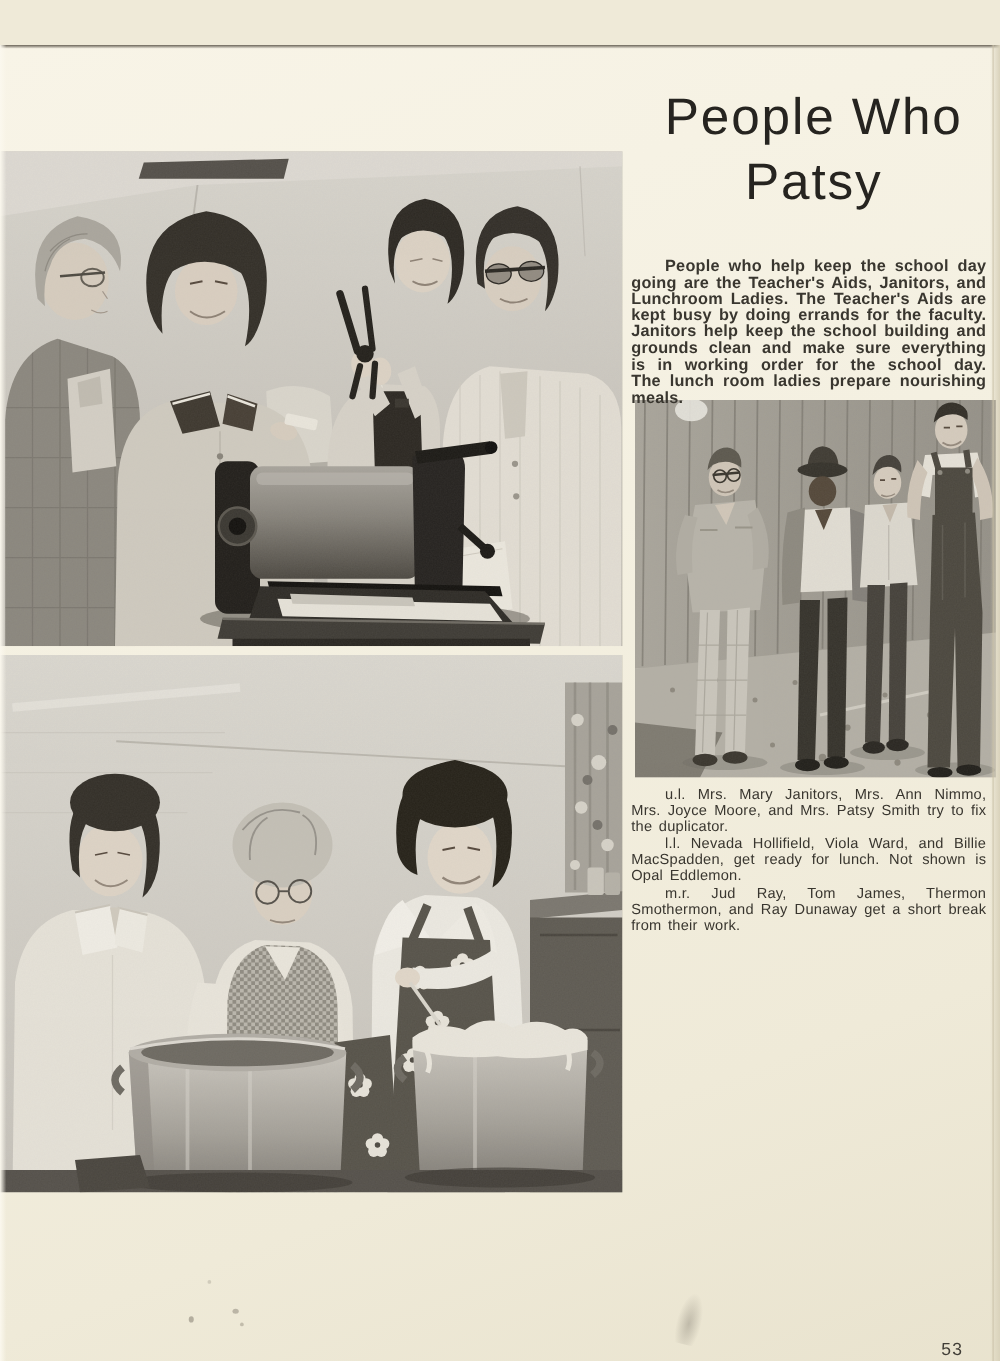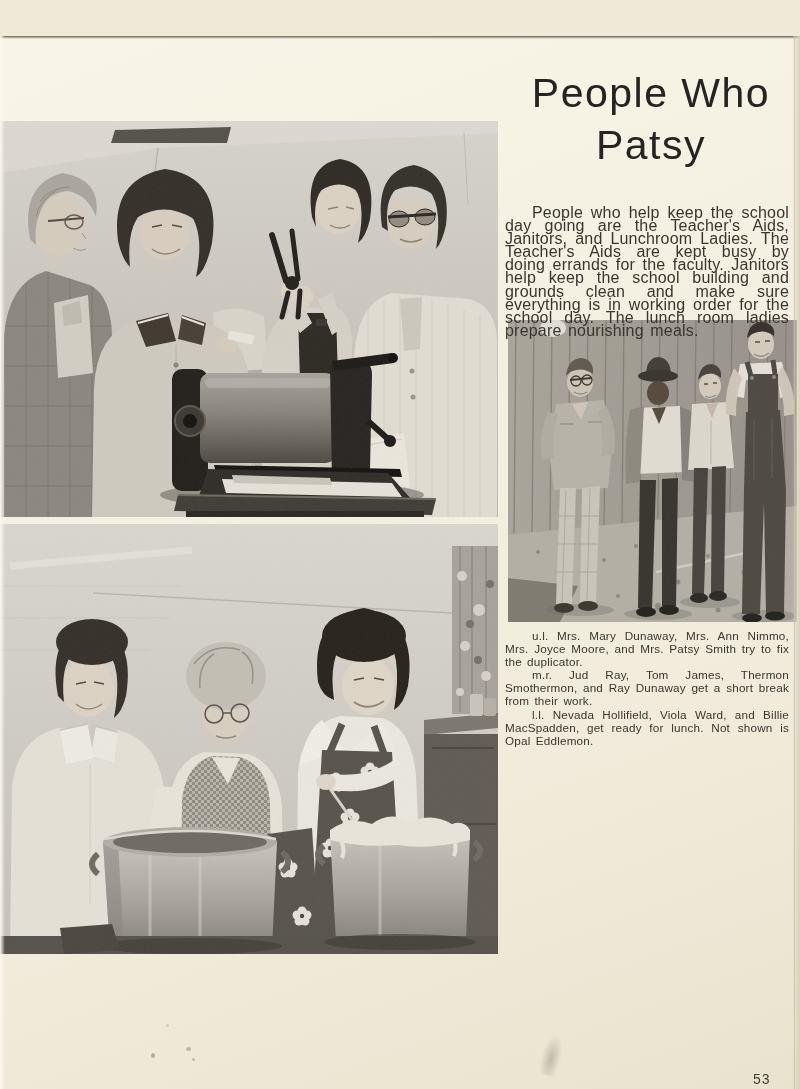--- a/index.html
+++ b/index.html
@@ -7,22 +7,22 @@
     background:linear-gradient(160deg,#f8f4e7 0%,#f4f0e1 40%,#efead8 75%,#e8e2cd 100%);
     font-family:"Liberation Sans","DejaVu Sans",sans-serif;margin-top:36px;}
   .photo{position:absolute;overflow:hidden;box-shadow:inset 0 0 0 1px rgba(60,55,45,.18);}
   .photo svg{display:block;width:100%;height:100%;}
   #photo-duplicator{left:0;top:85px;width:498px;height:396px;}
   #photo-lunchroom{left:0;top:488px;width:498px;height:430px;}
   #photo-janitors{left:508px;top:284px;width:289px;height:302px;}
   .title{position:absolute;left:502px;top:31px;width:298px;text-align:center;
     font-size:41px;line-height:52px;letter-spacing:1.5px;color:#262420;}
   .intro{position:absolute;left:505px;top:170px;width:284px;margin:0;
-    font-size:16px;line-height:13.1px;letter-spacing:.2px;word-spacing:1.8px;
-    color:#39362f;text-align:justify;text-indent:27px;}
+    font-size:13px;line-height:13.1px;letter-spacing:.2px;word-spacing:1.8px;
+    color:#39362f;text-align:justify;text-indent:27px;font-weight:bold;}
   .captions{position:absolute;left:505px;top:593px;width:284px;}
   .captions p{margin:0;font-size:11.7px;line-height:13.1px;letter-spacing:.2px;
     word-spacing:1.8px;color:#39362f;text-align:justify;text-indent:27px;}
   .pagenum{position:absolute;left:753px;top:1035px;font-size:14px;letter-spacing:1px;color:#403d36;}
   .edge-top{position:absolute;left:0;top:0;width:800px;height:3px;
     background:linear-gradient(to bottom,#6a6458,rgba(106,100,88,0));}
   .edge-left{position:absolute;left:0;top:0;width:5px;height:1089px;
     background:linear-gradient(to right,#fbf8ee,rgba(251,248,238,0));}
   .edge-right{position:absolute;right:0;top:0;width:8px;height:1089px;
     background:linear-gradient(to left,#d9d2bb,rgba(217,210,187,0));}
@@ -407,23 +407,23 @@
   </div>
 
   <div class="title">
     <div>People Who</div>
     <div>Patsy</div>
   </div>
 
   <p class="intro">People who help keep the school day going are the Teacher's Aids, Janitors, and Lunchroom Ladies. The Teacher's Aids are kept busy by doing errands for the faculty. Janitors help keep the school building and grounds clean and make sure everything is in working order for the school day. The lunch room ladies prepare nourishing meals.</p>
 
   <div class="captions">
-    <p>u.l. Mrs. Mary Dunaway, Mrs. Ann Nimmo, Mrs. Joyce Moore, and Mrs. Patsy Smith try to fix the duplicator.</p>
+    <p>u.l. Mrs. Mary Janitors, Mrs. Ann Nimmo, Mrs. Joyce Moore, and Mrs. Patsy Smith try to fix the duplicator.</p>
+    <p>l.l. Nevada Hollifield, Viola Ward, and Billie MacSpadden, get ready for lunch. Not shown is Opal Eddlemon.</p>
     <p>m.r. Jud Ray, Tom James, Thermon Smothermon, and Ray Dunaway get a short break from their work.</p>
-    <p>l.l. Nevada Hollifield, Viola Ward, and Billie MacSpadden, get ready for lunch. Not shown is Opal Eddlemon.</p>
   </div>
 
   <div class="pagenum">53</div>
 
   <div class="edge-top"></div>
   <div class="edge-left"></div>
   <div class="edge-right"></div>
   <div class="edge-right-line"></div>
   <div class="edge-bottom"></div>
   <div class="smudge"></div>

